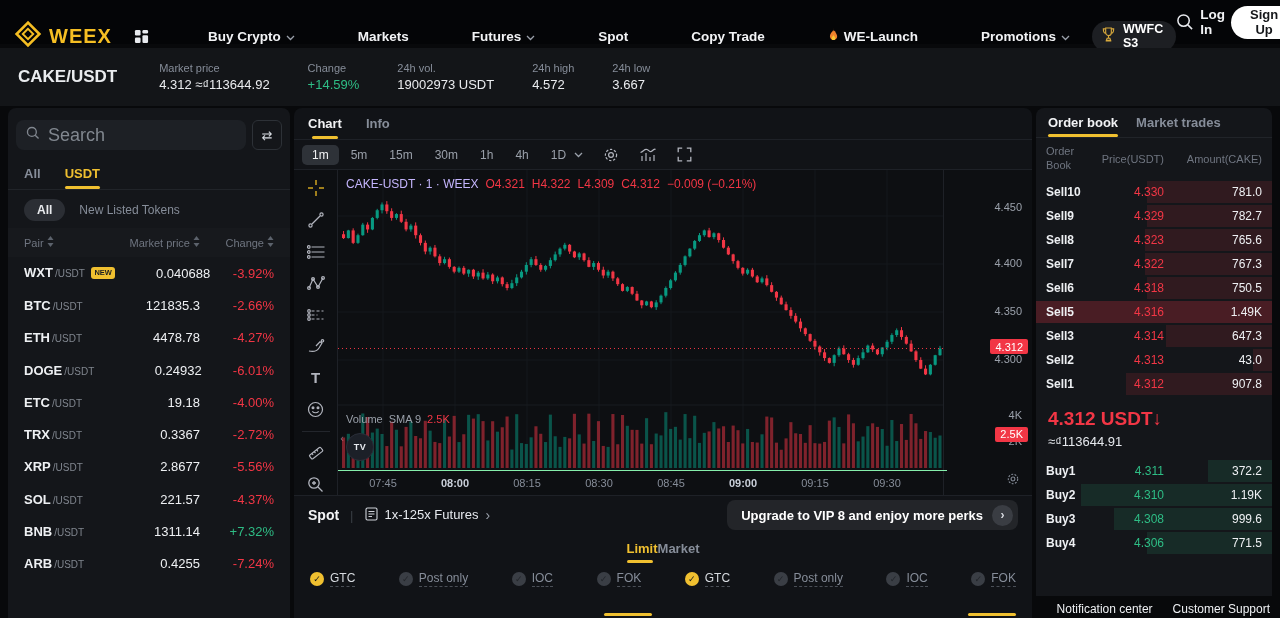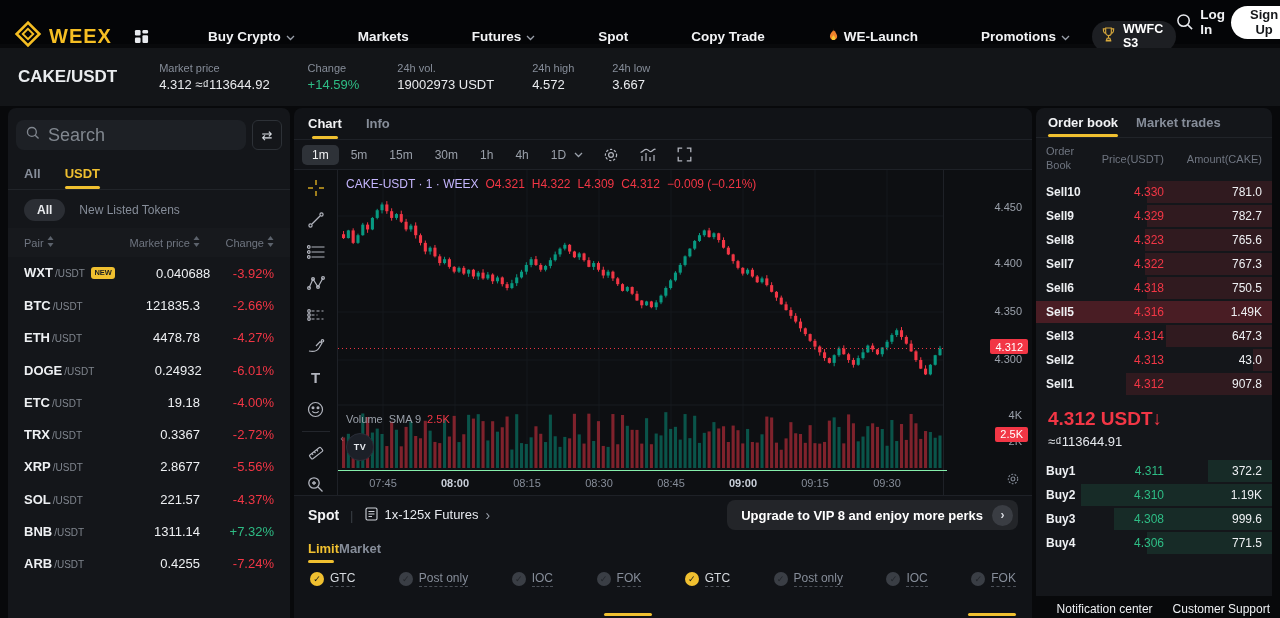--- a/index.html
+++ b/index.html
@@ -107,21 +107,21 @@
   .of-row1 { display:flex; align-items:center; justify-content:space-between; height:38px; padding:0 14px; }
   .of-left { display:flex; align-items:center; gap:11px; }
   .of-spot { font-size:14px; font-weight:700; color:#f2f3f5; cursor:pointer; }
   .of-sep { color:#3a3e45; font-size:13px; }
   .of-fut { display:flex; align-items:flex-start; gap:7px; font-size:13px; color:#e6e9ee; cursor:pointer; }
   .chev { color:#9aa0aa; font-size:14px; }
   .vip { display:flex; align-items:center; gap:9px; background:#232529; border-radius:8px; height:30px;
     padding:0 5px 0 14px; font-size:13px; font-weight:700; color:#fff; cursor:pointer; }
   .vip-chev { width:21px; height:21px; border-radius:50%; background:#3a3d43; display:flex; align-items:center;
     justify-content:center; color:#d8dbe0; font-size:12px; }
-  .of-row2 { display:flex; align-items:center; height:28px; padding:0 14px; }
+  .of-row2 { display:flex; align-items:center; height:28px; padding:0 14px;justify-content:center; }
   .of-tab { font-size:13px; font-weight:700; color:#868d99; cursor:pointer; position:relative; }
   .of-tab.active { color:#F0C030; }
   .of-tab.active::after { content:""; position:absolute; left:0; width:26px; bottom:-7px; height:3px; background:#F0C030; border-radius:2px; }
   .of-row3 { display:flex; align-items:center; justify-content:space-between; height:34px; padding:0 16px; }
   .tif { display:flex; align-items:center; gap:6px; cursor:pointer; }
   .tif .ck { width:14px; height:14px; border-radius:50%; display:flex; align-items:center; justify-content:center;
     font-size:9px; background:#3a3e45; color:#22252a; }
   .tif.on .ck { background:#F0C030; color:#15171a; }
   .tif .lb { font-size:12px; color:#868d99; border-bottom:1px dashed #4a4f57; padding-bottom:1px; }
   .tif.on .lb { color:#d7dbe0; }

